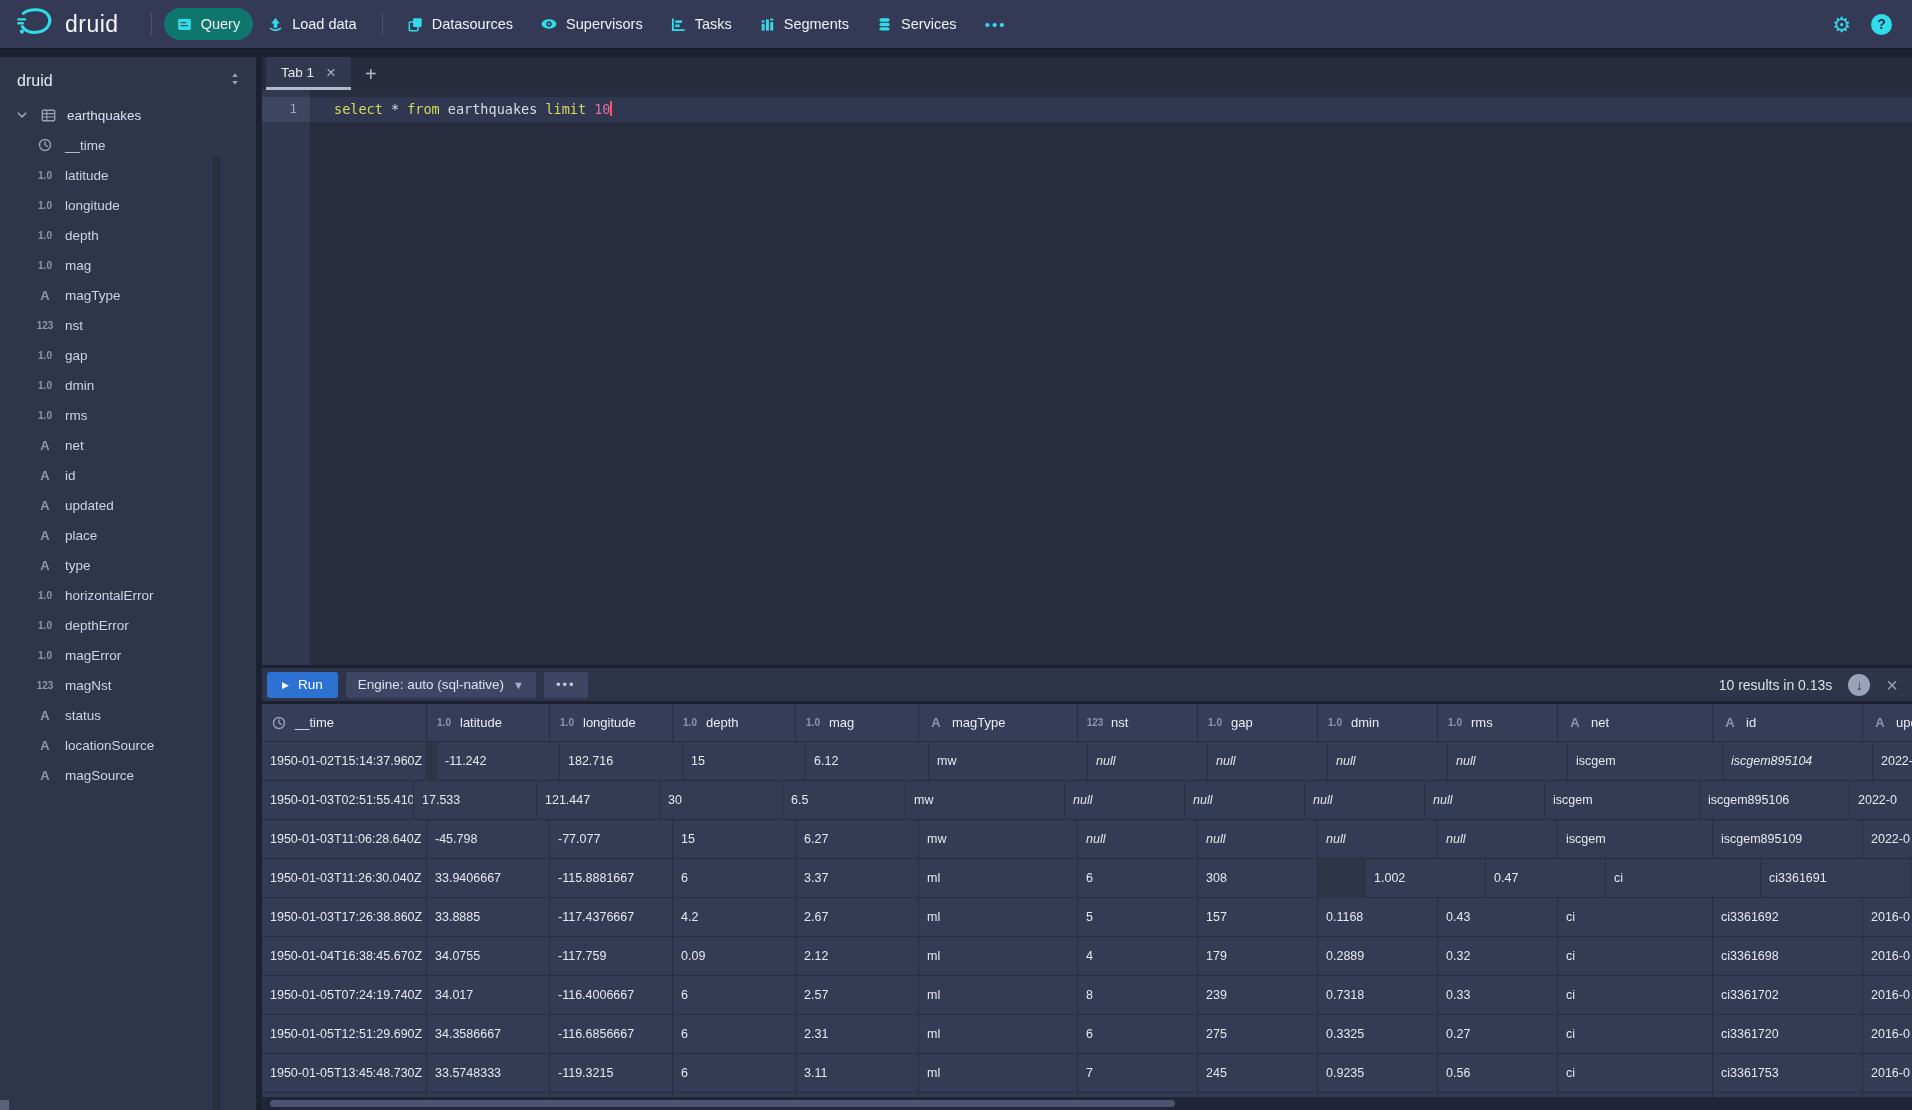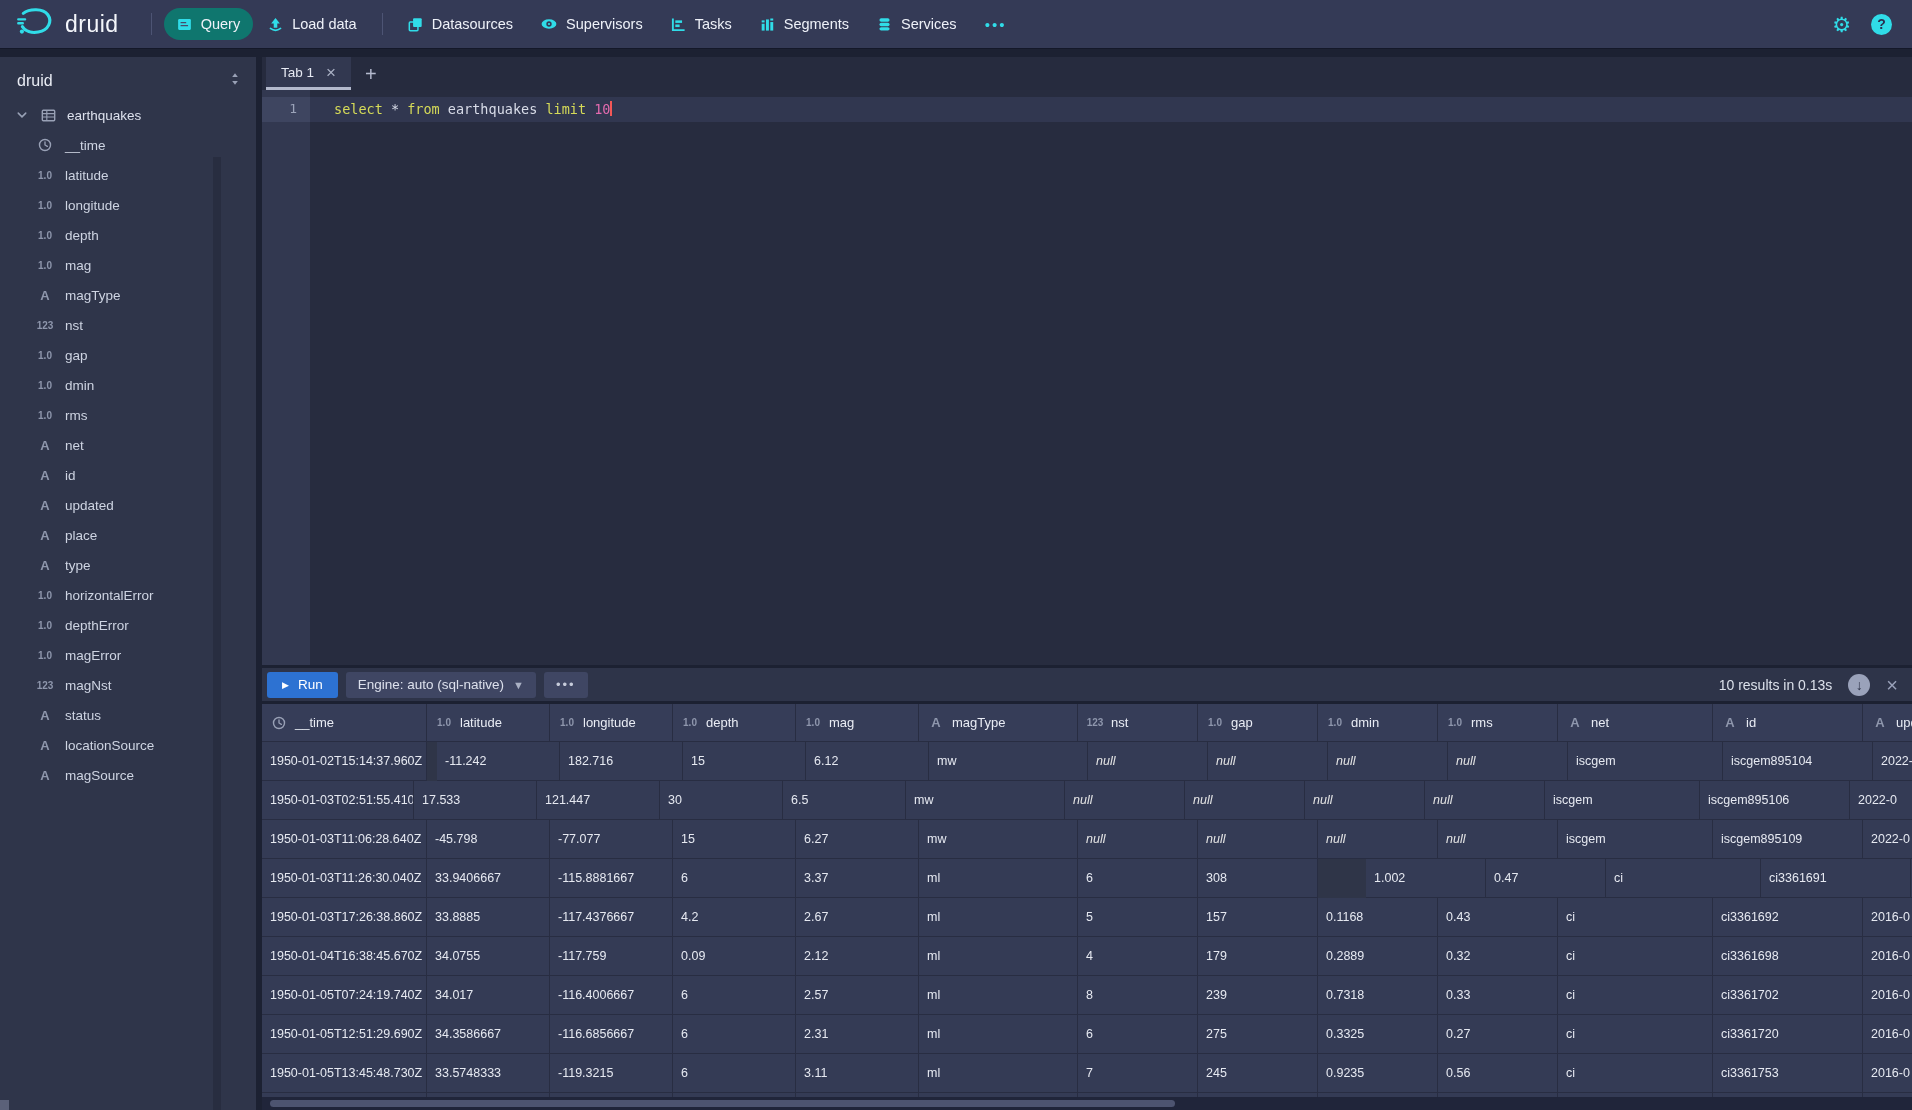--- a/index.html
+++ b/index.html
@@ -432,21 +432,21 @@
           </div>
           <div class="tcell" style="width: 120px;">
             <span class="null-val">null</span>
           </div>
           <div class="tcell" style="width: 120px;">
             <span class="null-val">null</span>
           </div>
           <div class="tcell" style="width: 155px;">
             <span>iscgem</span>
           </div>
-          <div class="tcell" style="width: 150px;">
+          <div class="tcell" style="width: 150px; font-style: italic;">
             <span>iscgem895104</span>
           </div>
           <div class="tcell" style="width: 220px;">
             <span>2022-0</span>
           </div>
         </div>
         <div class="trow">
           <div class="tcell" style="width: 152px;">
             <span>1950-01-03T02:51:55.410Z</span>
           </div>

